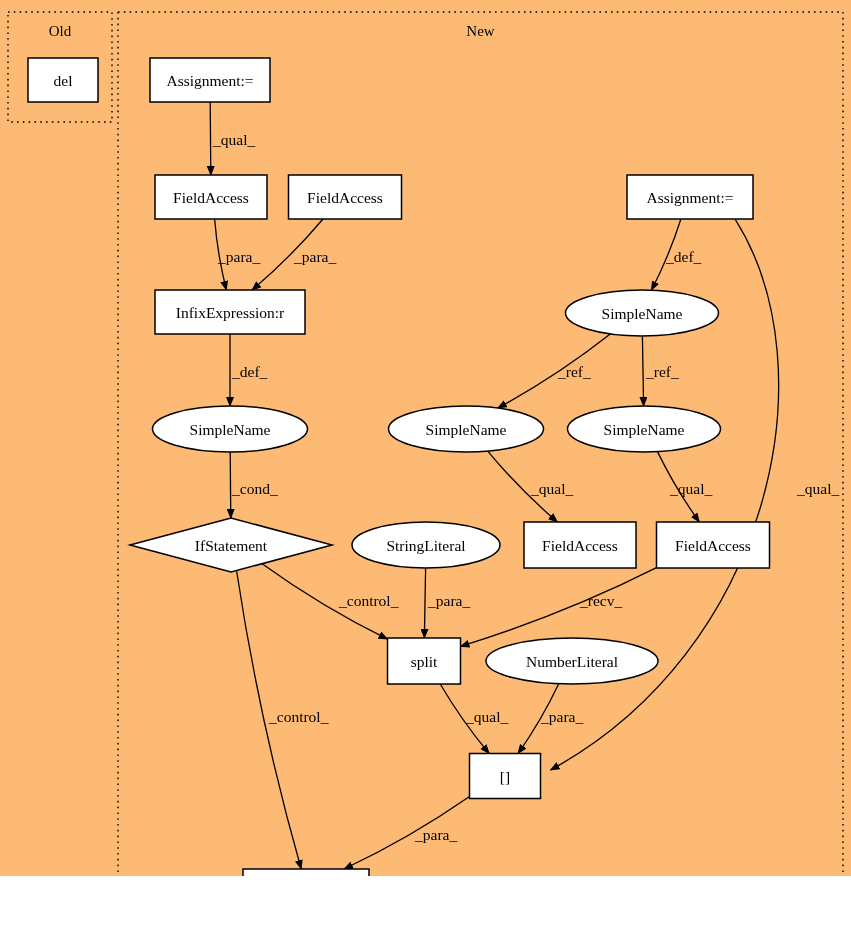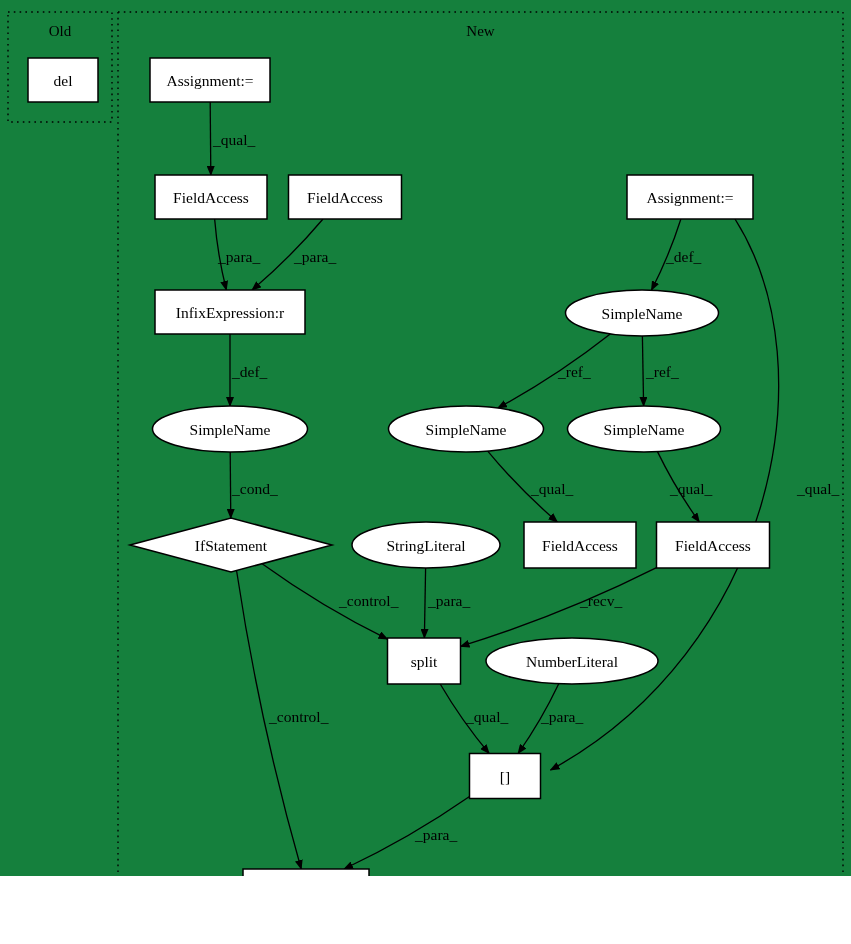--- a/index.html
+++ b/index.html
@@ -7,21 +7,21 @@
     padding: 0;
     background: #ffffff;
   }
   body {
     font-family: "Liberation Serif", "DejaVu Serif", serif;
   }
   #canvas {
     position: relative;
     width: 851px;
     height: 876px;
-    background: #15803d;
+    background: #fdba74;
     overflow: hidden;
   }
   svg#graph {
     position: absolute;
     top: 0;
     left: 0;
     width: 851px;
     height: 944px;
   }
   .cluster-rect {

